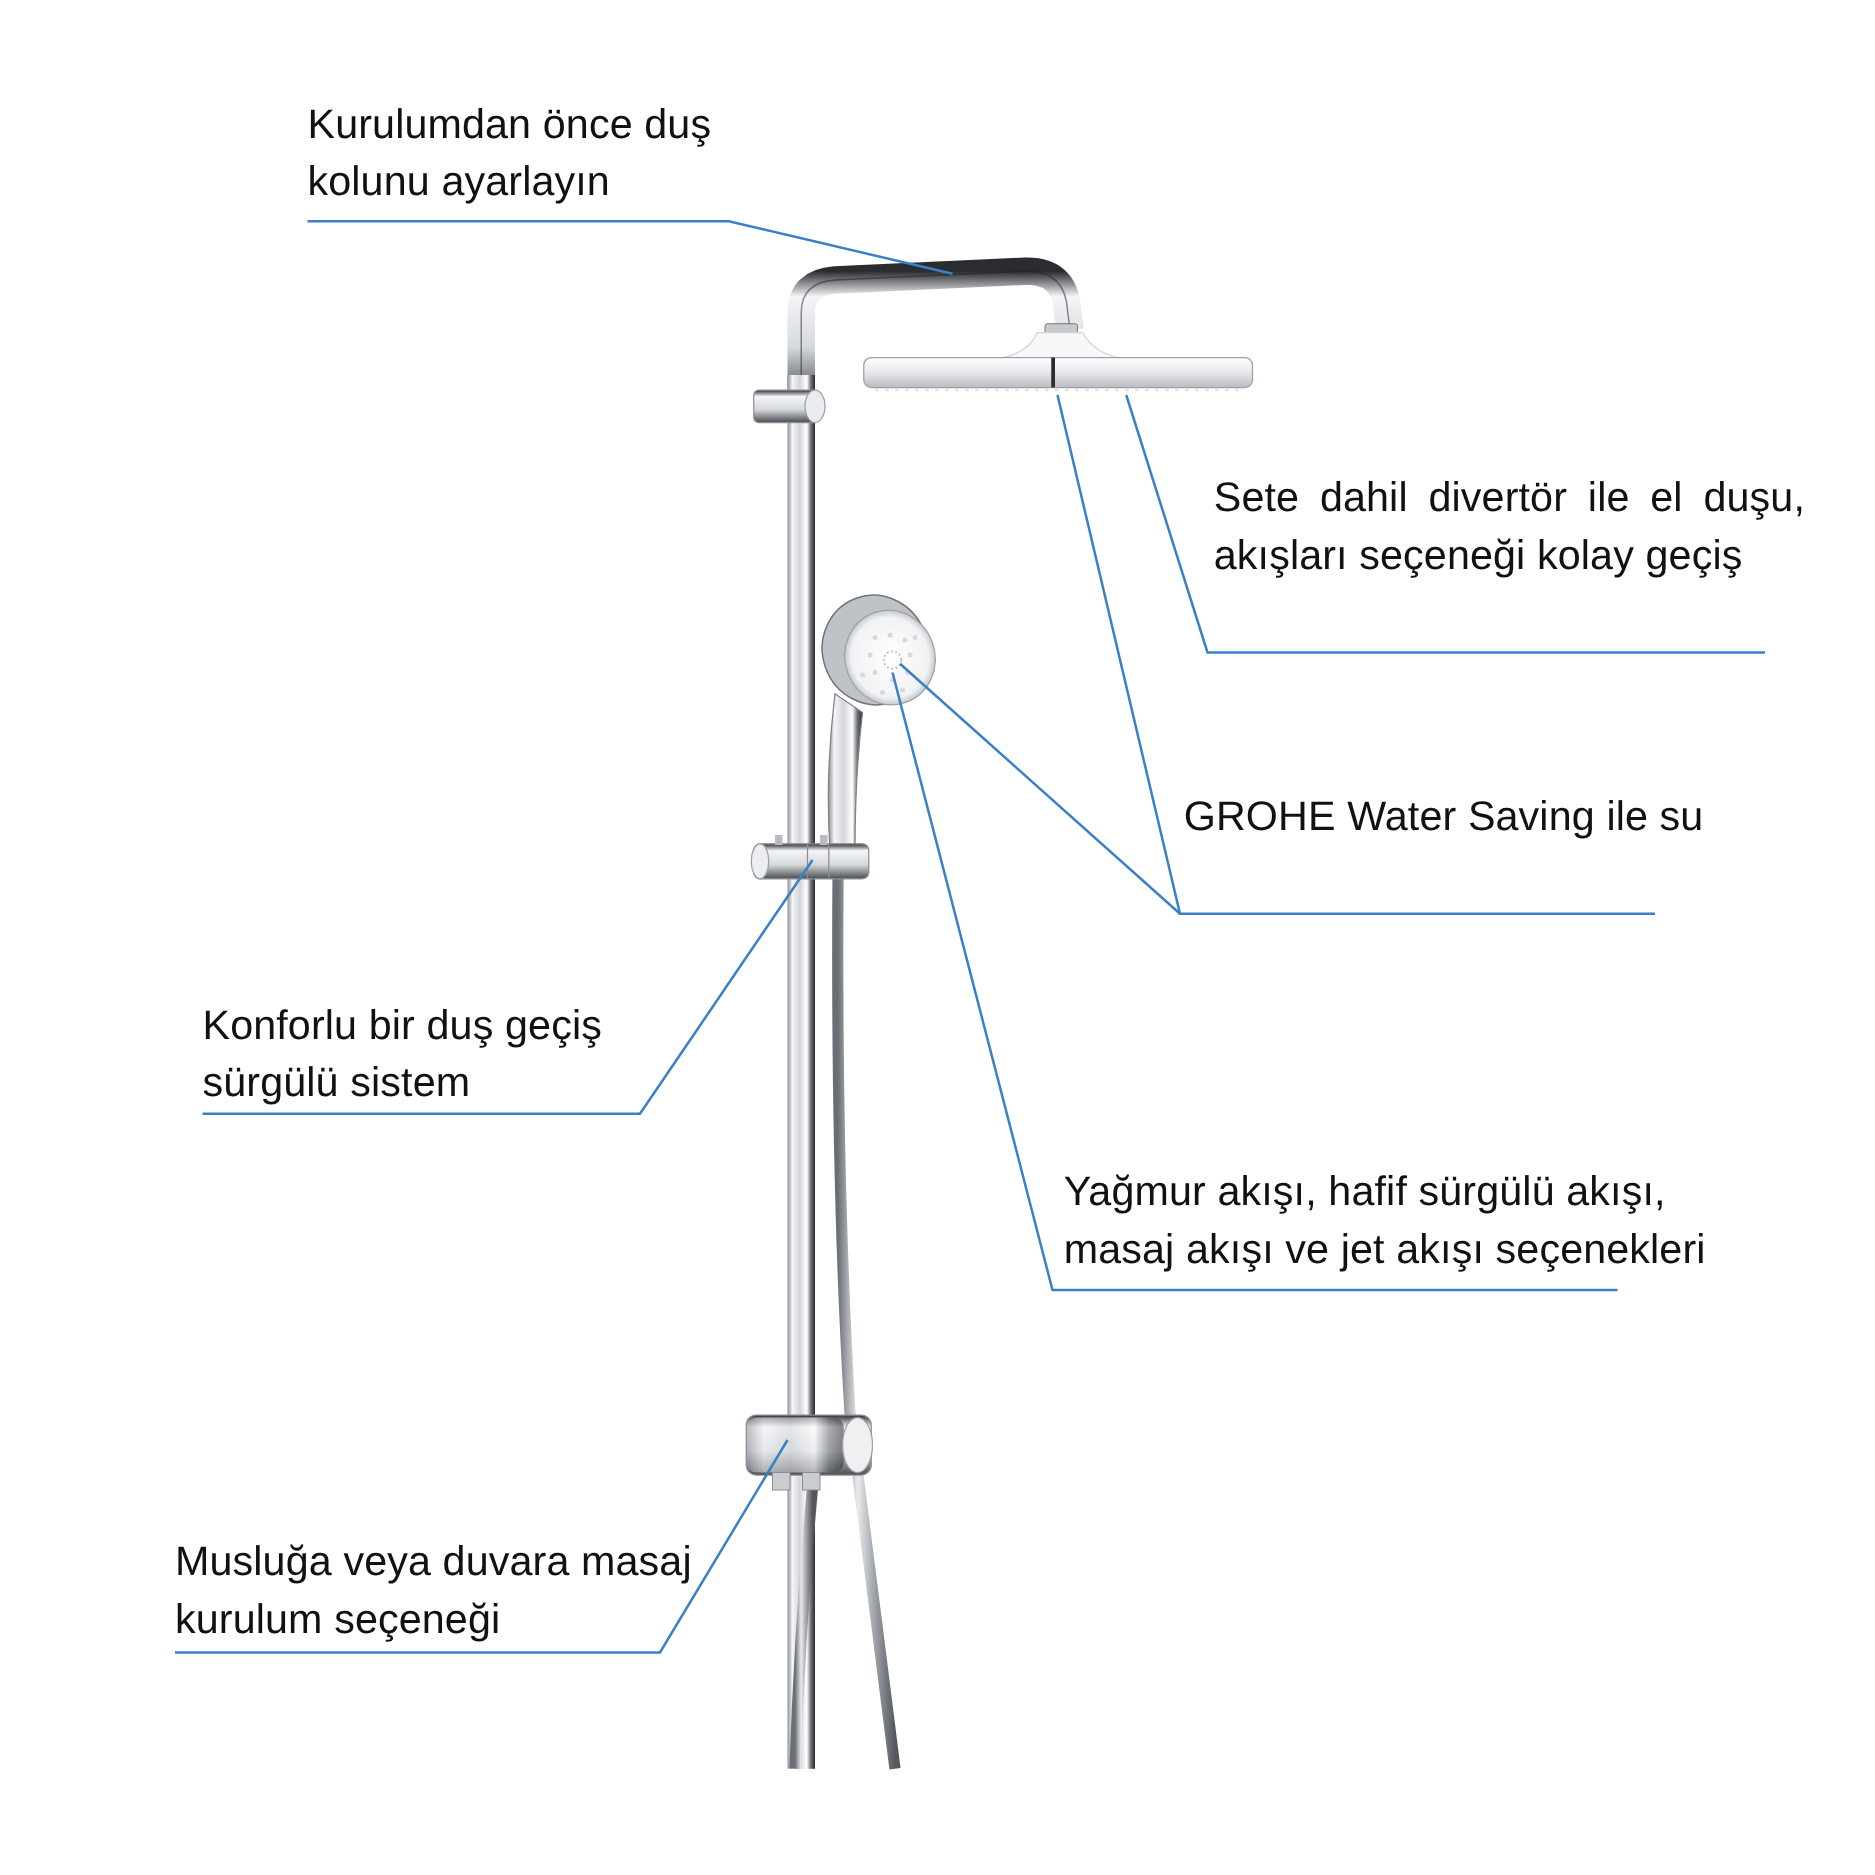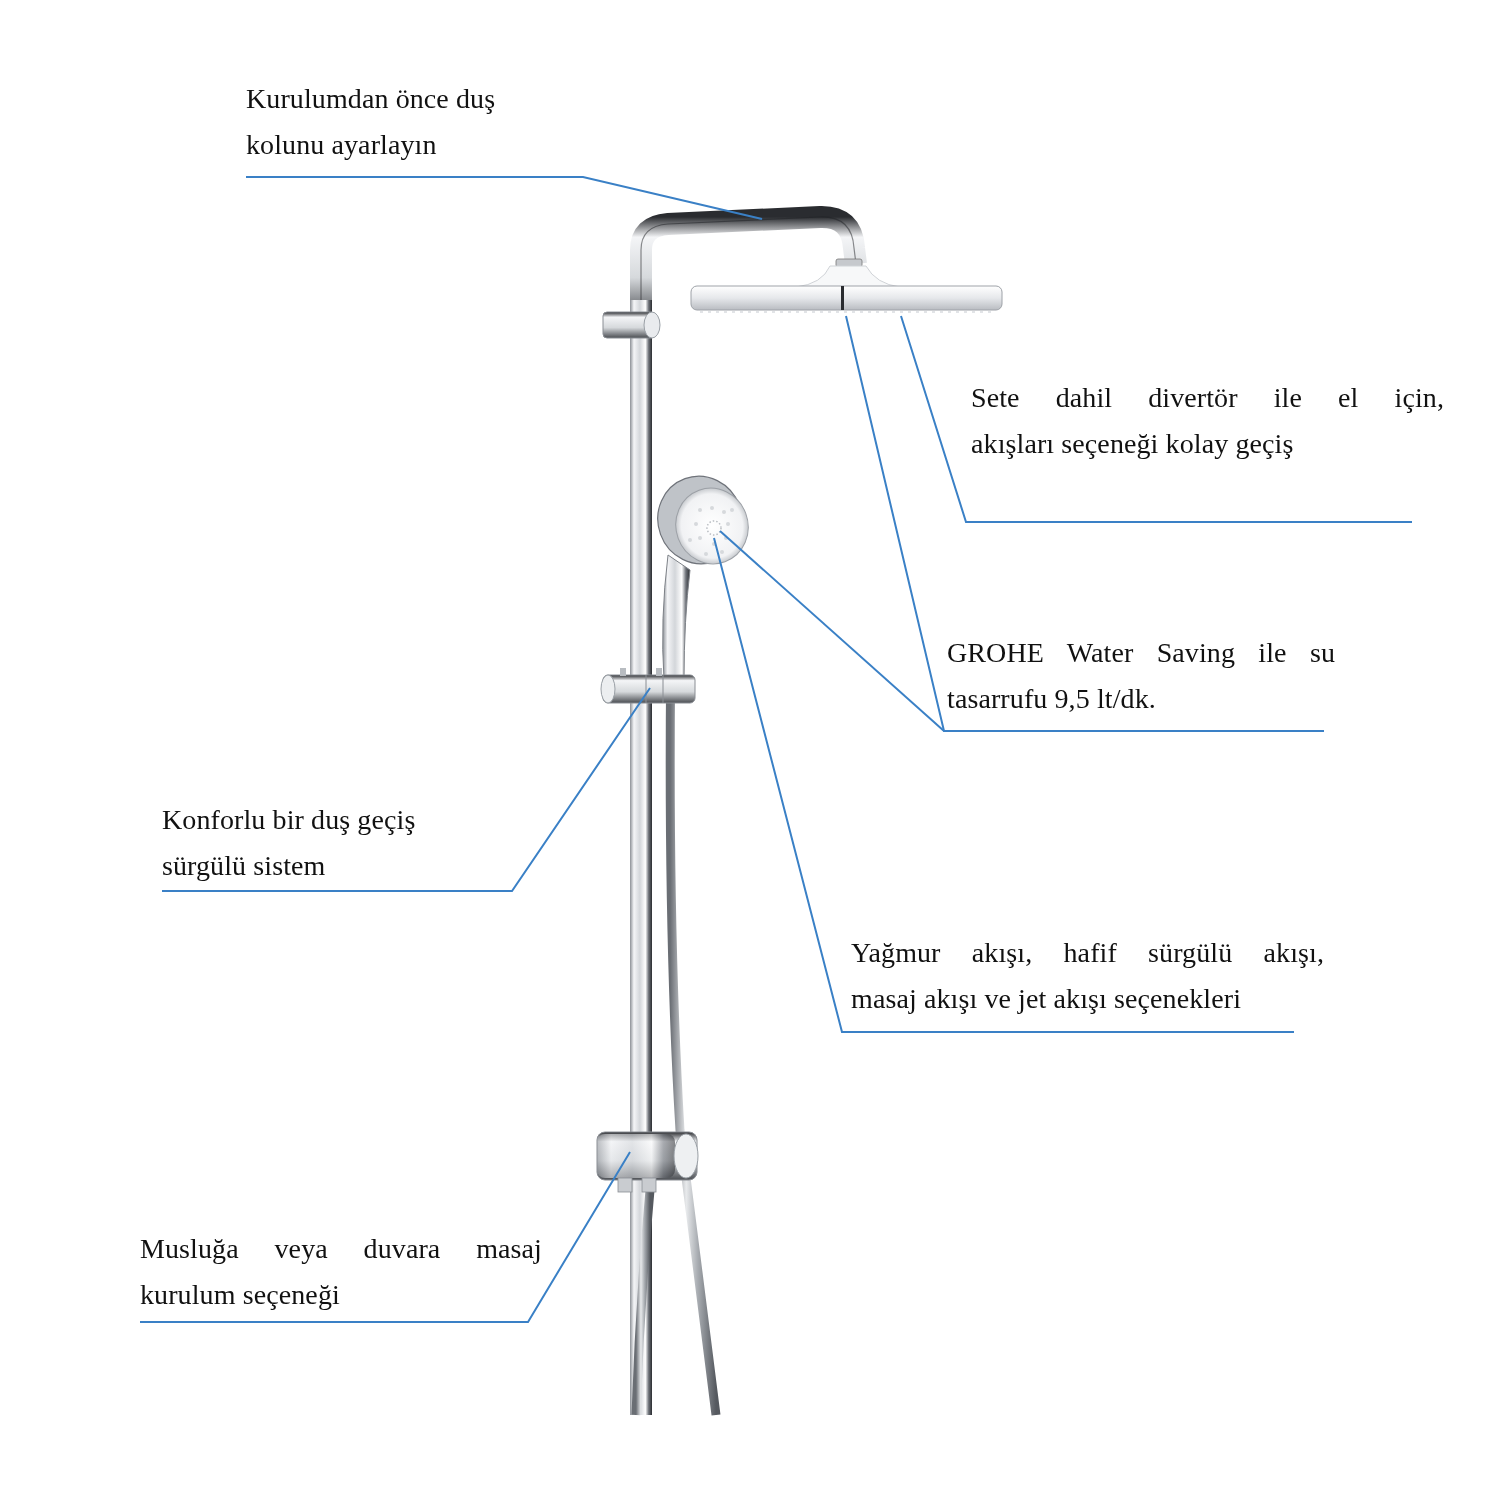--- a/index.html
+++ b/index.html
@@ -1,20 +1,20 @@
 <!DOCTYPE html>
 <html><head>
   <meta charset="utf-8">
   <style>
     html, body { margin: 0; padding: 0; background: #ffffff; }
     body { width: 1500px; height: 1500px; position: relative; overflow: hidden;
            font-family: "DejaVu Sans", sans-serif; color: #111111; }
     #diagram { position: absolute; left: 0; top: 0; width: 1500px; height: 1500px; }
-    .callout { position: absolute; font-size: 28px; line-height: 46px; letter-spacing: 0.1px;
-               font-family: Liberation Serif, serif; }
+    .callout { position: absolute; font-size: 33px; line-height: 46px; letter-spacing: 0.1px;
+               font-family: Liberation Sans, sans-serif; }
     .callout .line { display: block; white-space: nowrap; }
     .justify .line.first { text-align: justify; text-align-last: justify; }
   </style>
 </head>
 <body>
 
 <svg id="diagram" viewBox="0 0 1500 1500" xmlns="http://www.w3.org/2000/svg">
   <defs>
     <linearGradient id="chromeV" x1="0" x2="1" y1="0" y2="0">
       <stop offset="0" stop-color="#8c9096"></stop>
@@ -124,27 +124,26 @@
     <polyline points="140,1322 528,1322 630,1152"></polyline>
   </g>
 </svg>
 
 <div class="callout" style="left:246px; top:76px; width:340px;">
   <span class="line">Kurulumdan önce duş</span>
   <span class="line">kolunu ayarlayın</span>
 </div>
 
 <div class="callout justify" style="left:971px; top:375px; width:473px;">
-  <span class="line first">Sete dahil divertör ile el için,</span>
+  <span class="line first">Sete dahil divertör ile el duşu,</span>
   <span class="line">akışları seçeneği kolay geçiş</span>
 </div>
 
 <div class="callout justify" style="left:947px; top:630px; width:388px;">
   <span class="line first">GROHE Water Saving ile su</span>
-  <span class="line">tasarrufu 9,5 lt/dk.</span>
 </div>
 
 <div class="callout" style="left:162px; top:797px; width:300px;">
   <span class="line">Konforlu bir duş geçiş</span>
   <span class="line">sürgülü sistem</span>
 </div>
 
 <div class="callout justify" style="left:851px; top:930px; width:473px;">
   <span class="line first">Yağmur akışı, hafif sürgülü akışı,</span>
   <span class="line">masaj akışı ve jet akışı seçenekleri</span>

